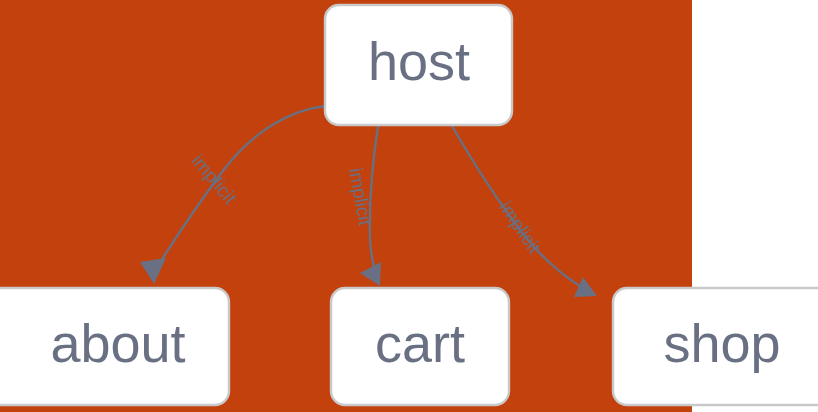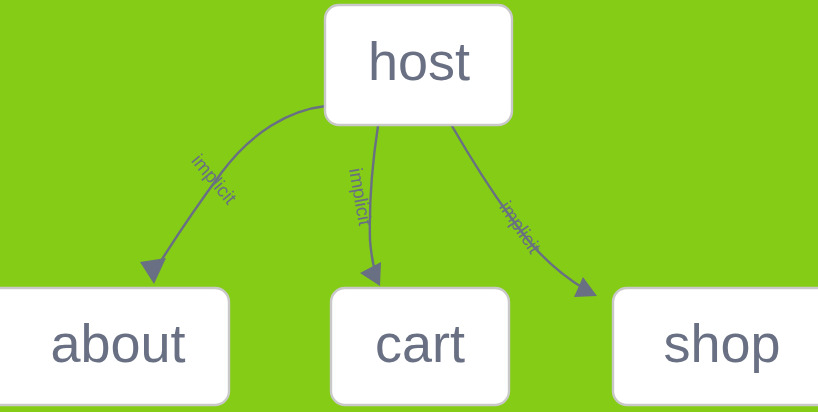--- a/index.html
+++ b/index.html
@@ -8,23 +8,23 @@
     background: #ffffff;
   }
   body {
     width: 818px;
     height: 412px;
     overflow: hidden;
     font-family: "Liberation Sans", sans-serif;
   }
   #diagram-root {
     position: relative;
-    width: 818px;
+    width: 692px;
     height: 412px;
-    background: #84cc16;
+    background: #c2410c;
   }
   #graph-svg {
     position: absolute;
     top: 0;
     left: 0;
     width: 818px;
     height: 412px;
     display: block;
   }
   .node-box {

